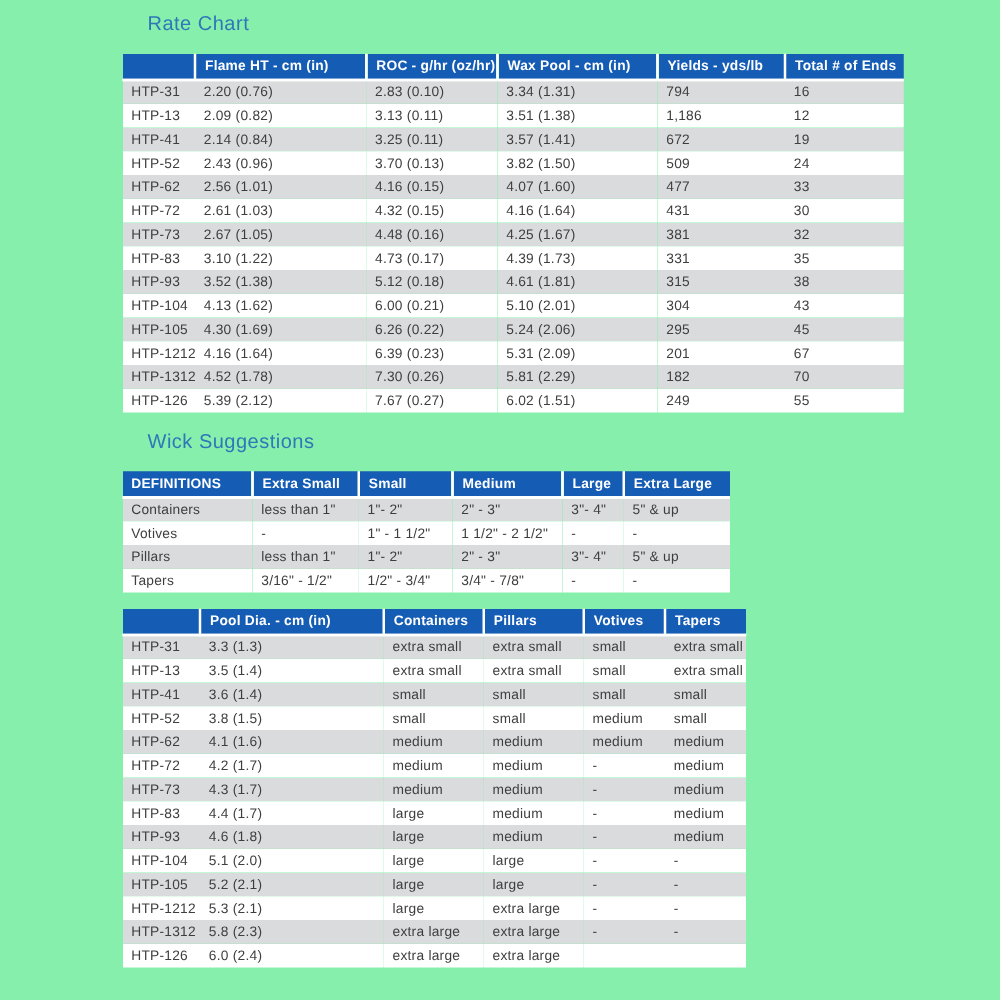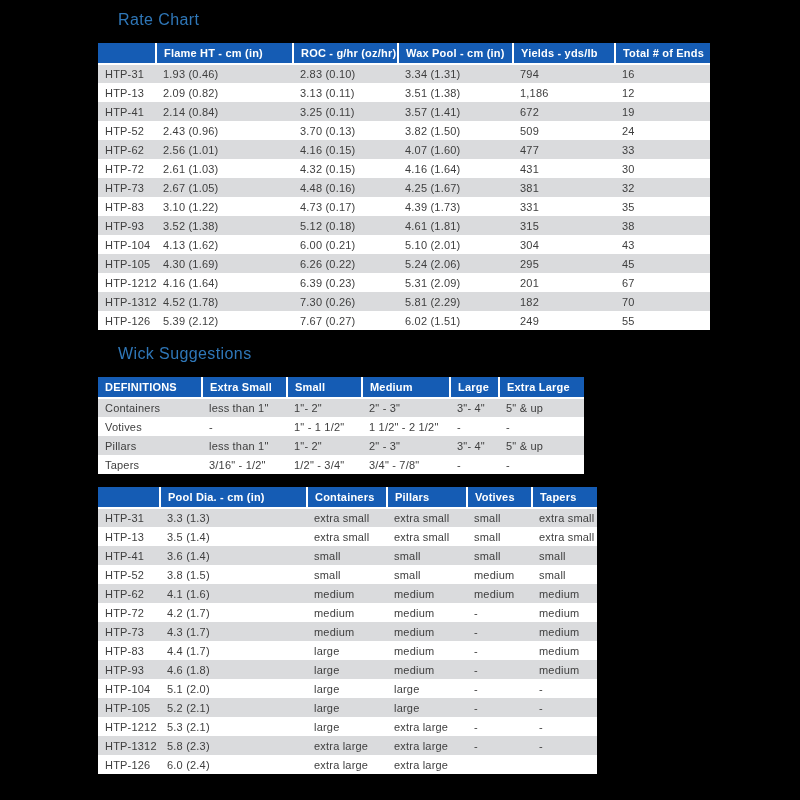--- a/index.html
+++ b/index.html
@@ -7,21 +7,21 @@
     --stripe-gray:#dadbdd;
     --title-blue:#2f77b8;
     --text-gray:#3e3e3e;
   }
   html,body{margin:0;padding:0;background:#fff;}
   body{
     width:800px;height:800px;
     font-family:"Liberation Sans", sans-serif;
     -webkit-font-smoothing:antialiased;
   }
-  main{position:relative;width:800px;height:800px;background:#000000;overflow:hidden;}
+  main{position:relative;width:800px;height:800px;background:#86efac;overflow:hidden;}
 
   .section-title{
     position:absolute;
     margin:0;
     font-size:16px;
     font-weight:400;
     letter-spacing:0.4px;
     color:var(--title-blue);
   }
   #rate-title{left:118px;top:11px;}
@@ -57,21 +57,21 @@
     overflow:hidden;
     white-space:nowrap;
   }
   table.t tbody tr:nth-child(odd){background:var(--stripe-gray);}
   table.t tbody tr:nth-child(even){background:#ffffff;}
 
   #rate-table{left:98px;top:43px;width:612px;}
   #rate-table th:nth-child(1){width:58px;}
   #rate-table th:nth-child(2){width:137px;}
   #rate-table th:nth-child(3){width:105px;}
-  #rate-table th:nth-child(4){width:115px;}
+  #rate-table th:nth-child(4){width:128px;}
   #rate-table th:nth-child(5){width:102px;}
   #rate-table th:nth-child(6){width:95px;}
 
   #defs-table{left:98px;top:377px;width:474px;}
   #defs-table th:nth-child(1){width:104px;}
   #defs-table th:nth-child(2){width:85px;}
   #defs-table th:nth-child(3){width:75px;}
   #defs-table th:nth-child(4){width:88px;}
   #defs-table th:nth-child(5){width:49px;}
   #defs-table th:nth-child(6){width:85px;}
@@ -98,21 +98,21 @@
           <th>Flame HT - cm (in)</th>
           <th>ROC - g/hr (oz/hr)</th>
           <th>Wax Pool - cm (in)</th>
           <th>Yields - yds/lb</th>
           <th>Total # of Ends</th>
         </tr>
       </thead>
       <tbody>
         <tr>
           <td>HTP-31</td>
-          <td>1.93 (0.46)</td>
+          <td>2.20 (0.76)</td>
           <td>2.83 (0.10)</td>
           <td>3.34 (1.31)</td>
           <td>794</td>
           <td>16</td>
         </tr>
         <tr>
           <td>HTP-13</td>
           <td>2.09 (0.82)</td>
           <td>3.13 (0.11)</td>
           <td>3.51 (1.38)</td>

